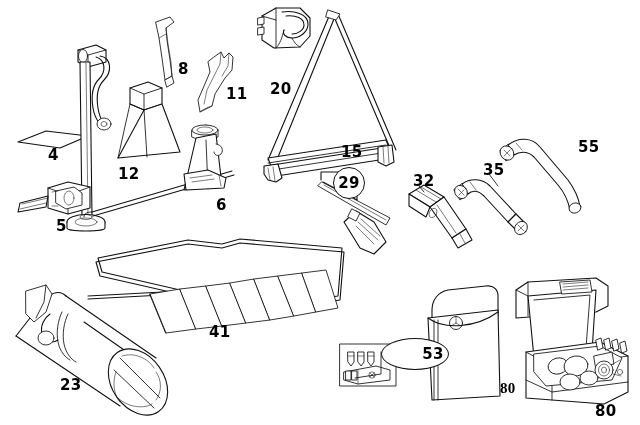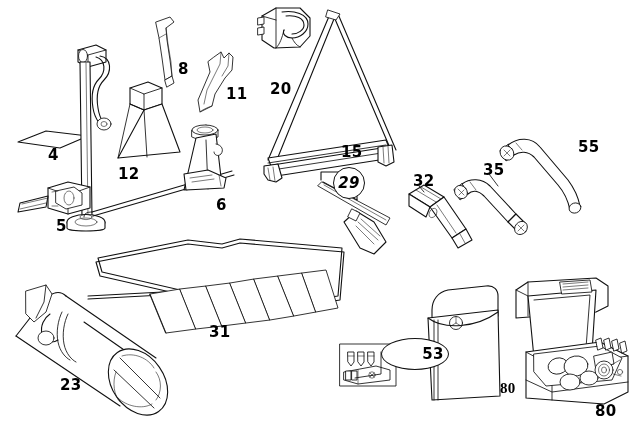--- a/index.html
+++ b/index.html
@@ -382,25 +382,25 @@
   </div>
   <div class="callout" style="left:483px; top:163px;">
     <span>35</span>
   </div>
   <div class="callout" style="left:578px; top:140px;">
     <span>55</span>
   </div>
   <div class="callout" style="left:413px; top:174px;">
     <span>32</span>
   </div>
-  <div class="callout circled" style="left:333px; top:167px;font-style:italic;">
+  <div class="callout circled" style="left:333px; top:167px;">
     <span>29</span>
   </div>
   <div class="callout" style="left:209px; top:325px;">
-    <span>31</span>
+    <span>41</span>
   </div>
   <div class="callout" style="left:60px; top:378px;">
     <span>23</span>
   </div>
   <div class="callout circled" style="left:381px; top:338px;padding-left:36px;">
     <span>53</span>
   </div>
   <div class="callout" style="left:500px; top:381px;font-family:Liberation Serif, serif;">
     <span>80</span>
   </div>

